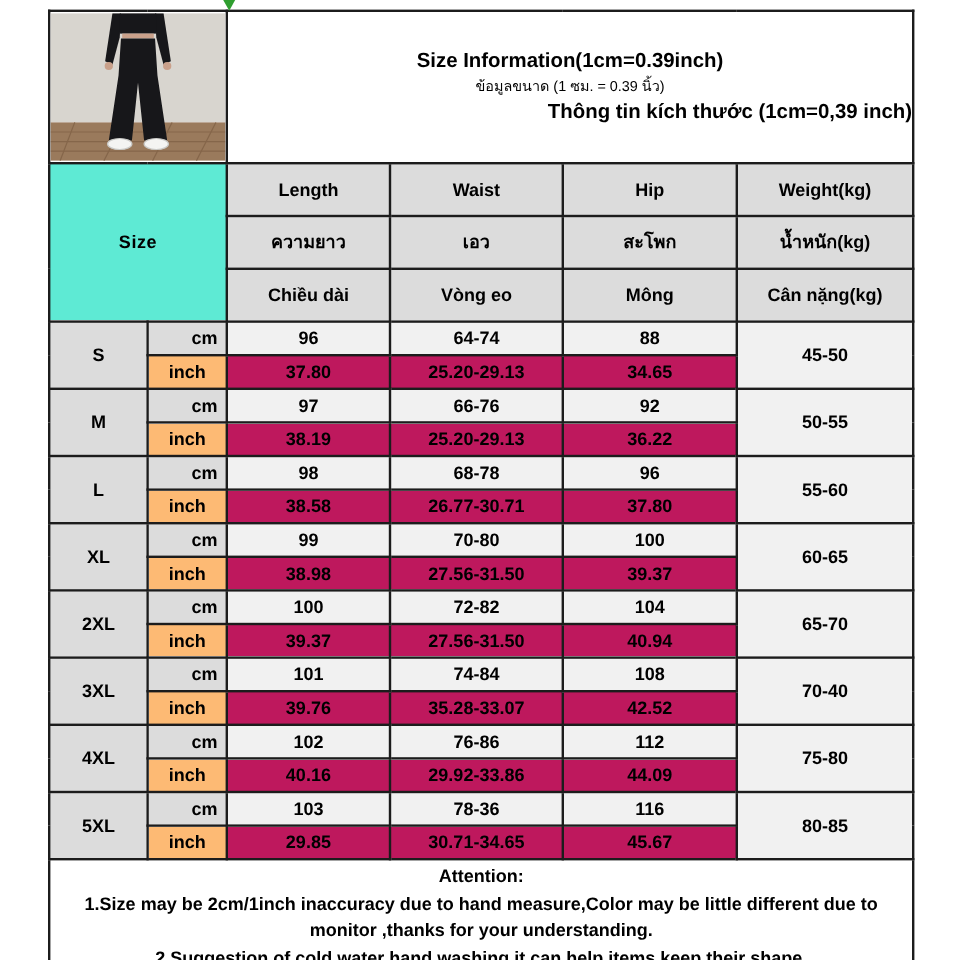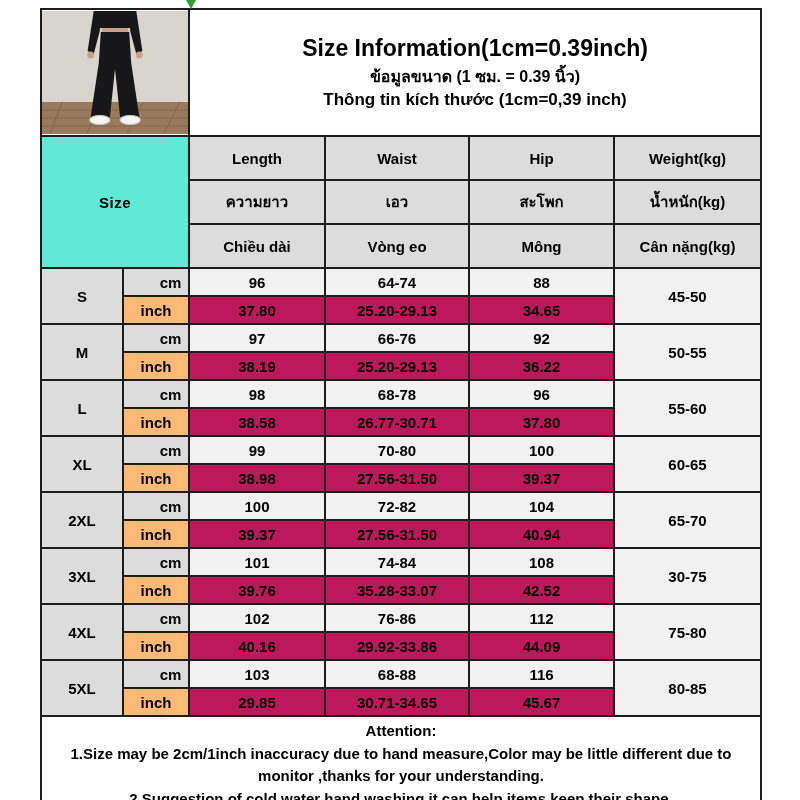--- a/index.html
+++ b/index.html
@@ -14,23 +14,23 @@
 
   col.c-size  { width: 82px; }
   col.c-unit  { width: 66px; }
   col.c-len   { width: 136px; }
   col.c-waist { width: 144px; }
   col.c-hip   { width: 145px; }
   col.c-wt    { width: 147px; }
 
   td.img-cell { height: 127px; padding: 0; background: #fff; }
   td.title-cell { background: #fff; }
-  .title-en { font-size: 23px; font-weight: bold; line-height: 1.45; }
-  .title-th { font-size: 16px; font-weight: bold; line-height: 1.45; }
-  .title-vi { font-size: 17px; font-weight: bold; line-height: 1.45; }
+  .title-en { font-size: 17px; font-weight: bold; line-height: 1.45; }
+  .title-th { font-size: 12px; font-weight: normal; line-height: 1.45; }
+  .title-vi { font-size: 17px; font-weight: bold; line-height: 1.45; text-align: right; }
 
   td.hdr { background: #dcdcdc; height: 44px; }
   td.size-big { background: #5eead4; font-size: 30px; font-weight: bold; letter-spacing: 0.5px; }
   td.size-label { background: #dcdcdc; }
   td.unit-cm { background: #dcdcdc; padding-left: 29px; }
   td.unit-inch { background: #fdba74; }
   tr.row-cm td.val { background: #f1f1f1; }
   tr.row-inch td.val { background: #be185d; }
   td.weight { background: #f1f1f1; }
   tr.row-cm td, tr.row-inch td { height: 28px; }
@@ -191,21 +191,21 @@
       <td class="val">27.56-31.50</td>
       <td class="val">40.94</td>
     </tr>
 
     <tr class="row-cm">
       <td class="size-label" rowspan="2">3XL</td>
       <td class="unit-cm">cm</td>
       <td class="val">101</td>
       <td class="val">74-84</td>
       <td class="val">108</td>
-      <td class="weight" rowspan="2">30-75</td>
+      <td class="weight" rowspan="2">70-40</td>
     </tr>
     <tr class="row-inch">
       <td class="unit-inch">inch</td>
       <td class="val">39.76</td>
       <td class="val">35.28-33.07</td>
       <td class="val">42.52</td>
     </tr>
 
     <tr class="row-cm">
       <td class="size-label" rowspan="2">4XL</td>
@@ -219,21 +219,21 @@
       <td class="unit-inch">inch</td>
       <td class="val">40.16</td>
       <td class="val">29.92-33.86</td>
       <td class="val">44.09</td>
     </tr>
 
     <tr class="row-cm">
       <td class="size-label" rowspan="2">5XL</td>
       <td class="unit-cm">cm</td>
       <td class="val">103</td>
-      <td class="val">68-88</td>
+      <td class="val">78-36</td>
       <td class="val">116</td>
       <td class="weight" rowspan="2">80-85</td>
     </tr>
     <tr class="row-inch">
       <td class="unit-inch">inch</td>
       <td class="val">29.85</td>
       <td class="val">30.71-34.65</td>
       <td class="val">45.67</td>
     </tr>
 

